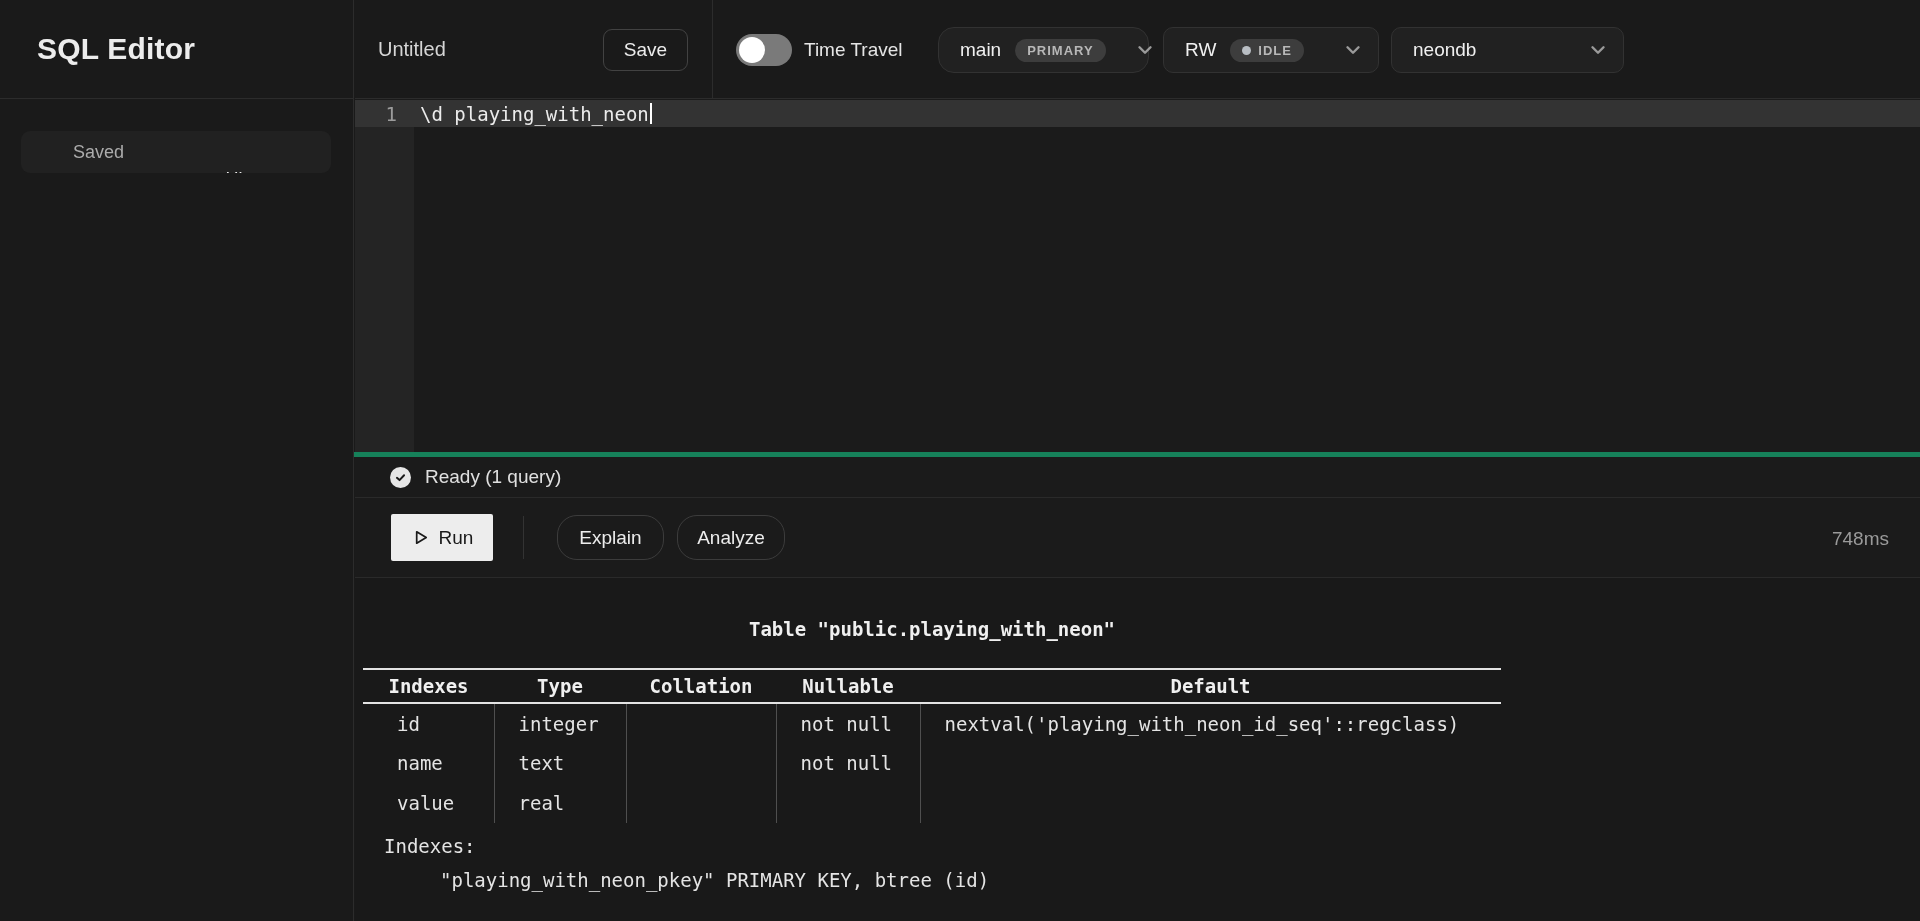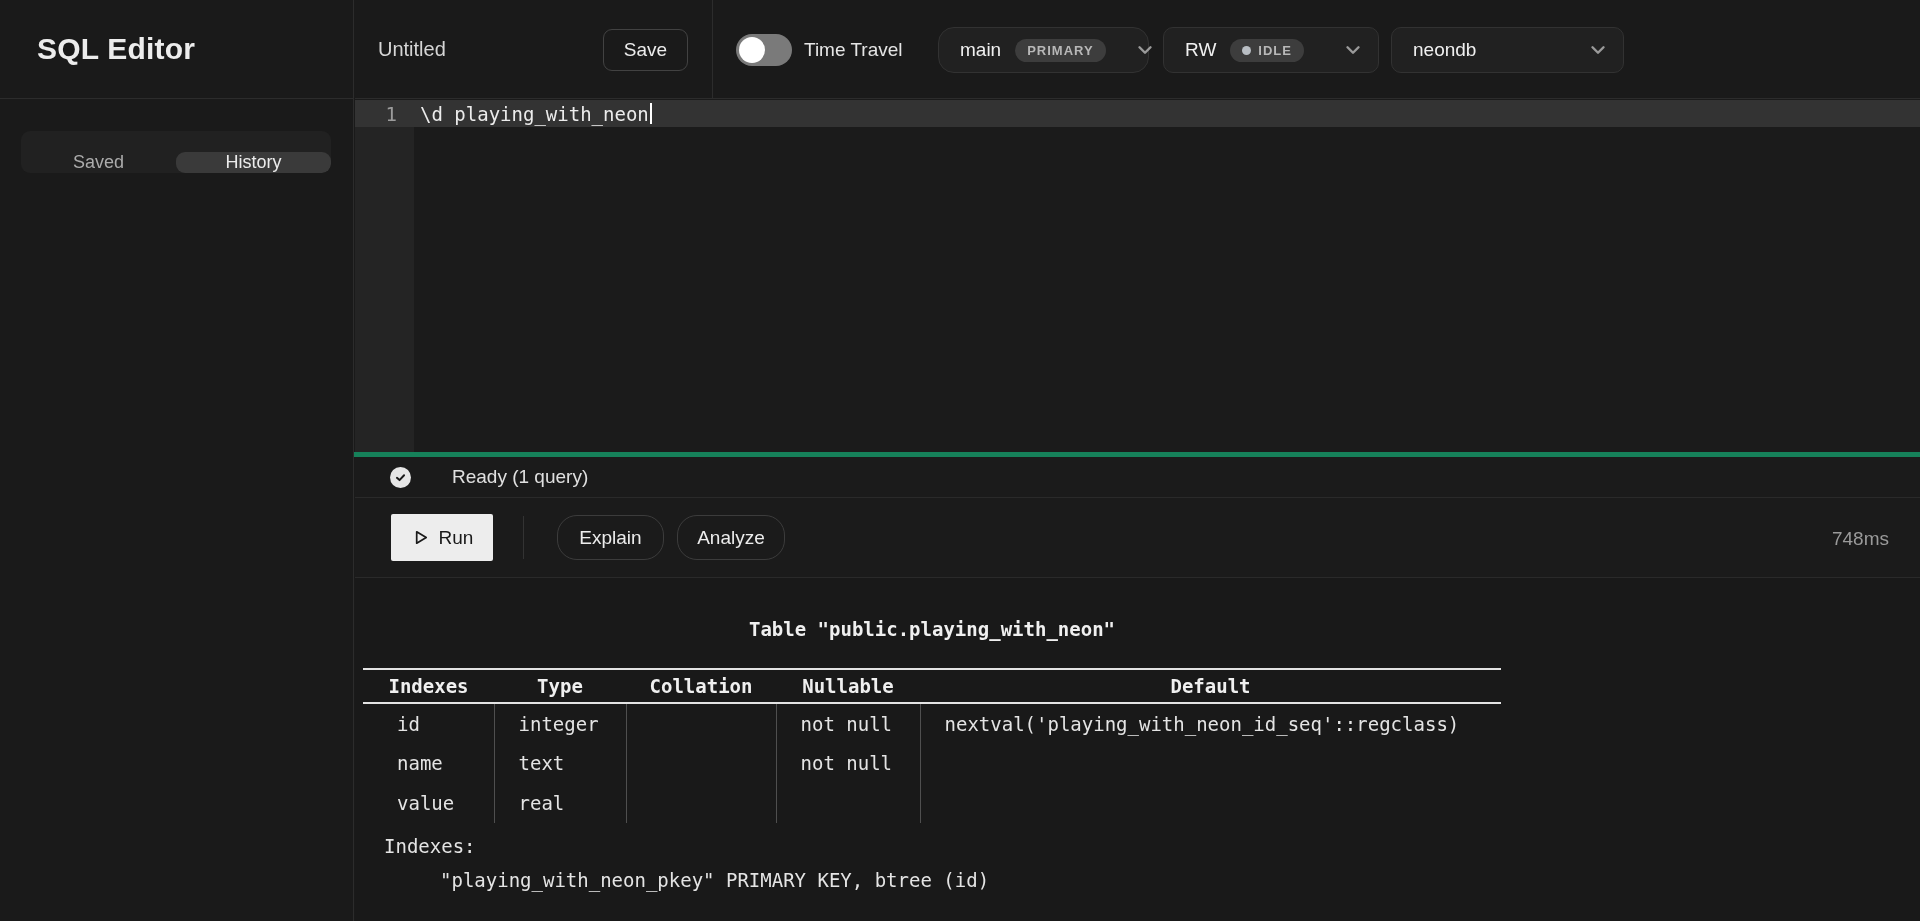--- a/index.html
+++ b/index.html
@@ -7,21 +7,21 @@
               font-family:"Liberation Sans", sans-serif; color:#e8e8e8; }
   .app { position:relative; width:1920px; height:921px; background:#1a1a1a; }
 
   
   .sidebar { position:absolute; left:0; top:0; width:354px; height:921px;
              border-right:1px solid #2c2c2c; background:#1a1a1a; }
   .sidebar-header { position:absolute; left:0; top:0; width:354px; height:99px;
                     border-bottom:1px solid #2c2c2c; display:flex; align-items:center; padding-left:37px; }
   .sidebar-title { font-size:30px; font-weight:700; color:#ededed; letter-spacing:.2px; }
   .segmented { position:absolute; left:21px; top:131px; width:310px; height:42px;
-               background:#212121; border-radius:9px; display:flex; overflow:hidden;align-items:flex-end; }
+               background:#212121; border-radius:9px; display:flex; overflow:hidden; }
   .segment { flex:1; display:flex; align-items:center; justify-content:center;
              font-size:18px; color:#ababab; border-radius:9px; cursor:pointer; }
   .segment.active { background:#3a3a3a; color:#ececec;margin-top:48px; }
 
   
   .topbar { position:absolute; left:355px; top:0; width:1565px; height:99px;
             border-bottom:1px solid #2c2c2c; background:#1a1a1a; }
   .query-title { position:absolute; left:23px; top:0; height:99px; display:flex;
                  align-items:center; font-size:20px; color:#d6d6d6; }
   .save-btn { position:absolute; left:248px; top:29px; width:85px; height:42px;
@@ -56,21 +56,21 @@
   .line-no { width:59px; text-align:right; padding-right:17px;
              font-family:"DejaVu Sans Mono", monospace; font-size:19px; color:#9c9c9c; }
   .code-text { margin-left:6px; font-family:"DejaVu Sans Mono", monospace;
                font-size:19px; color:#ececec; white-space:pre; }
   .cursor { display:inline-block; width:2px; height:21px; background:#ffffff;
             vertical-align:middle; margin-left:1px; }
 
   
   .green-rule { position:absolute; left:354px; top:452px; width:1566px; height:5px; }
   .statusbar { position:absolute; left:355px; top:457px; width:1565px; height:40px;
-               display:flex; align-items:center; background:#1b1b1b;gap:27px; }
+               display:flex; align-items:center; background:#1b1b1b; }
   .check-circle { margin-left:35px; width:21px; height:21px; border-radius:50%;
                   background:#e6e6e6; display:flex; align-items:center; justify-content:center; }
   .status-text { margin-left:14px; font-size:19px; color:#e0e0e0; }
 
   
   .actionbar { position:absolute; left:355px; top:497px; width:1565px; height:81px;
                border-top:1px solid #2a2a2a; border-bottom:1px solid #2a2a2a; background:#1b1b1b; }
   .run-btn { position:absolute; left:36px; top:16px; width:102px; height:47px;
              background:#ededed; border:none; border-radius:2px; display:flex;
              align-items:center; justify-content:center; gap:9px; font-size:19px;

